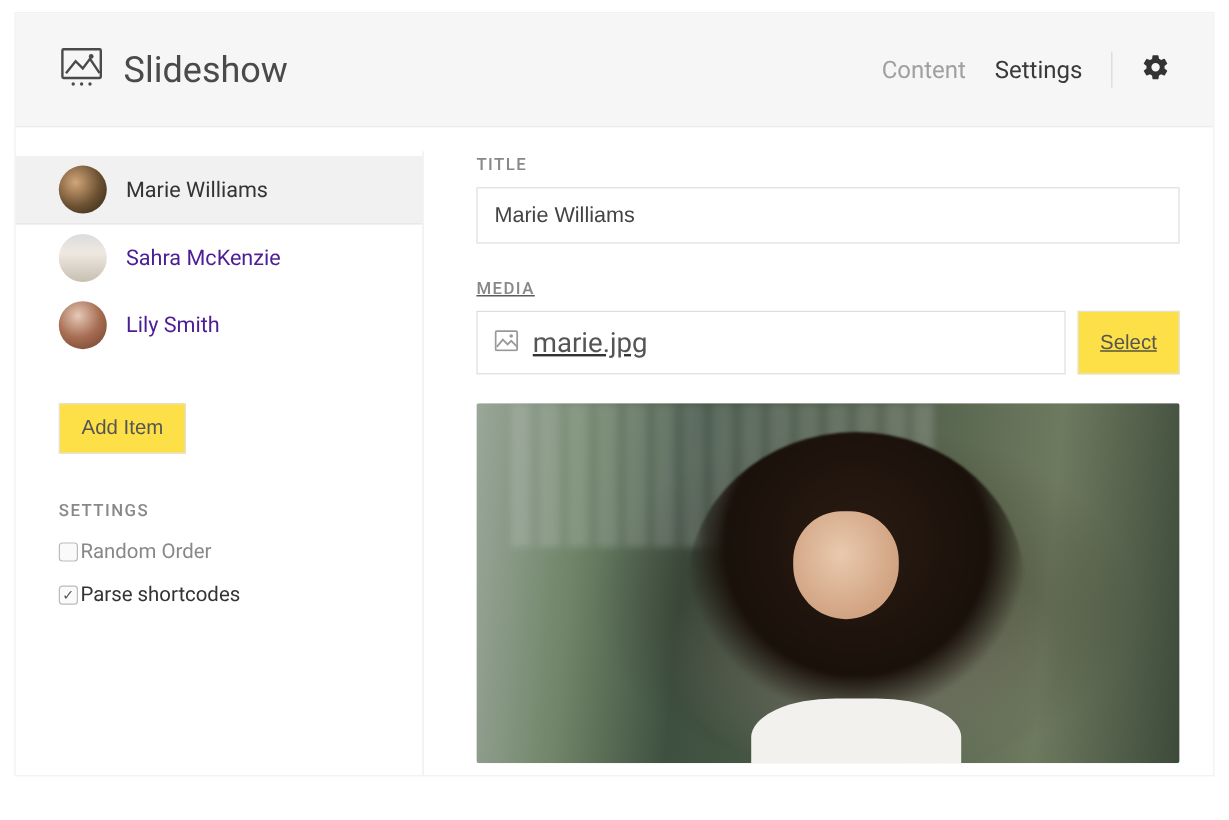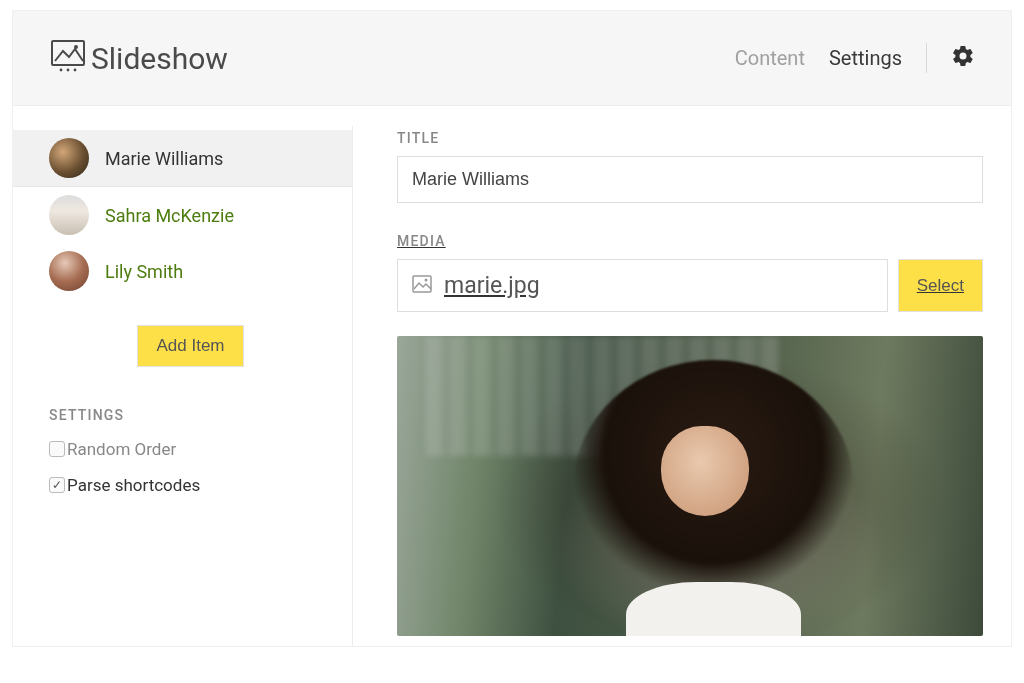--- a/index.html
+++ b/index.html
@@ -21,21 +21,21 @@
     .header {
       display: flex;
       align-items: center;
       padding: 26px 36px;
       background: #f6f6f6;
       border-bottom: 1px solid #ececec;
     }
     .header-left {
       display: flex;
       align-items: center;
-      gap: 4px;
+      gap: 16px;
     }
     .header-title {
       font-size: 30px;
       font-weight: 400;
       color: #4a4a4a;
     }
     .header-right {
       margin-left: auto;
       display: flex;
       align-items: center;
@@ -66,43 +66,42 @@
     .item-list {
       margin: 0 -20px 0 -36px;
       padding-bottom: 4px;
     }
     .list-item {
       display: flex;
       align-items: center;
       gap: 16px;
       padding: 8px 20px 8px 36px;
       cursor: pointer;
-      color: #4d7c0f;
+      color: #4c1d95;
       font-size: 18px;
     }
     .list-item.selected {
       background: #f1f1f1;
       color: #333;
       border-bottom: 1px solid #e6e6e6;
     }
     .avatar {
       width: 40px;
       height: 40px;
       border-radius: 50%;
       flex-shrink: 0;
       background: #ccc;
     }
     .av1 { background: radial-gradient(circle at 35% 35%, #d2a679 0%, #6b5031 55%, #2b2416 100%); }
     .av2 { background: linear-gradient(180deg, #dcdcdc 0%, #efe8e0 40%, #c8bfb2 100%); }
     .av3 { background: radial-gradient(circle at 40% 30%, #e6c9b8 0%, #a66d52 50%, #6e3f2d 100%); }
 
     .btn-row {
       display: flex;
-      margin-top: 22px;
-      justify-content: center;
+      margin-top: 33px;
     }
     .btn {
       background: #fde047;
       border: 1px solid #e1e1e1;
       padding: 10px 18px;
       font-size: 17px;
       color: #555;
       cursor: pointer;
     }
 

